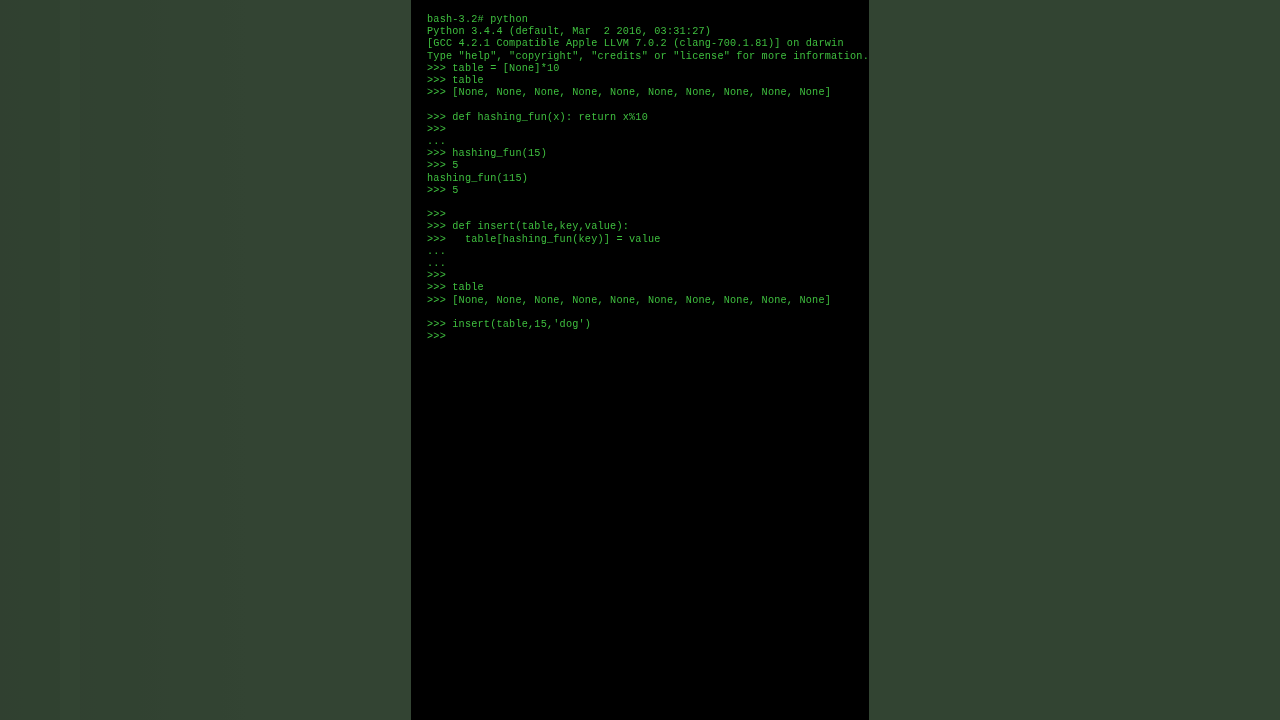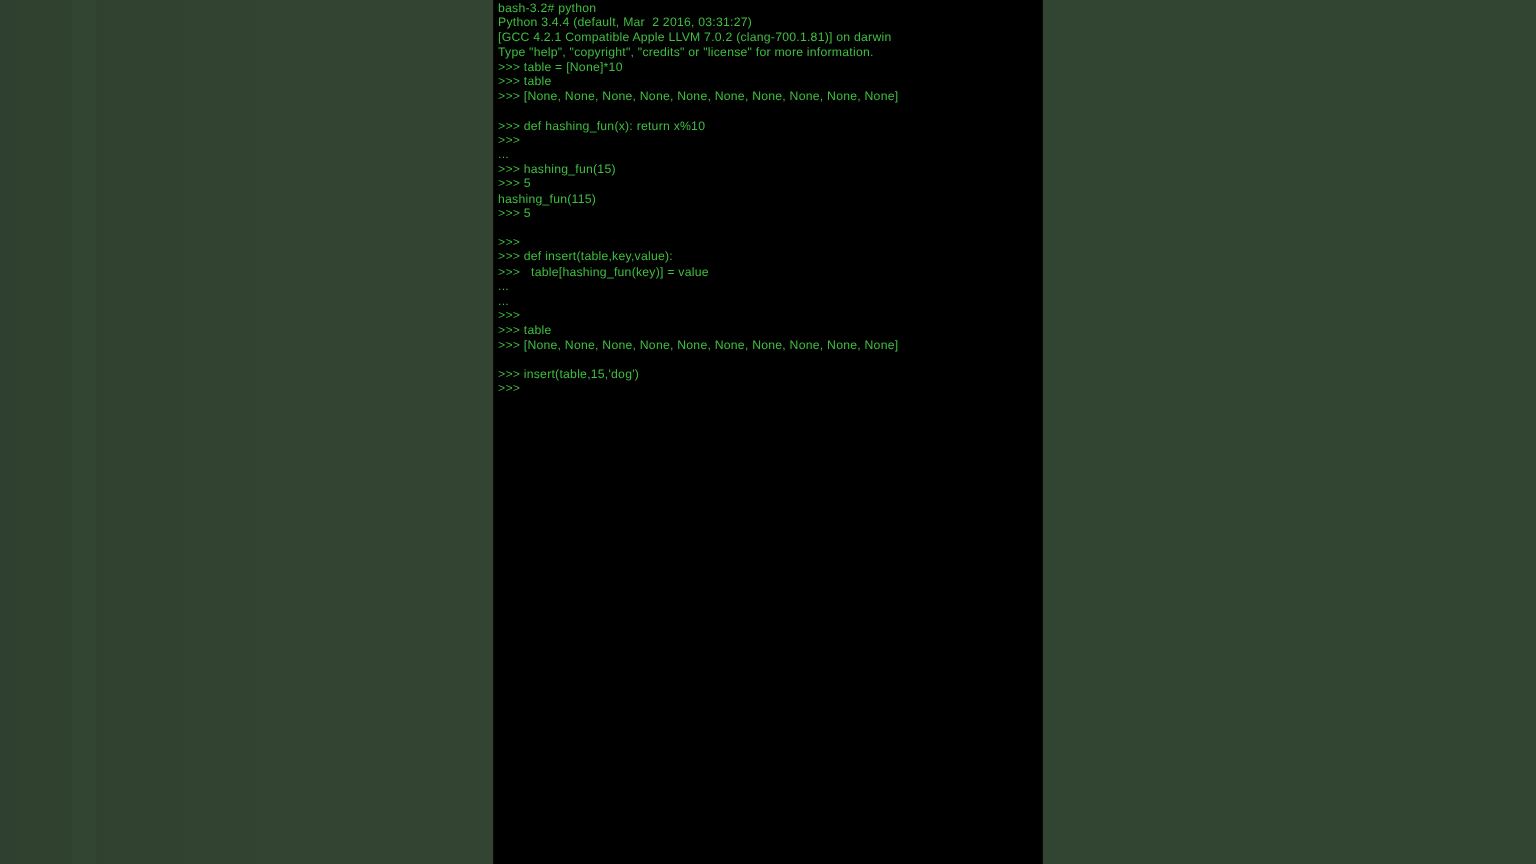--- a/index.html
+++ b/index.html
@@ -50,23 +50,23 @@
       font-family: "Menlo", "Monaco", "Consolas", monospace;
       font-size: 10.2px;
       line-height: 12.2px;
       color: #3fbf3f;
       overflow: hidden;
       position: relative;
       z-index: 2;
       letter-spacing: 0.2px;
     }
     .terminal pre {
-      font-family: Liberation Sans, sans-serif;
+      font-family: Liberation Mono, monospace;
       white-space: pre;
-      margin: 0;
+      margin: 12px;
     }
   </style>
 </head>
 <body>
 
 <div class="bg-left"></div>
 <div class="bg-right"></div>
 
 <div class="terminal">
   <pre>bash-3.2# python

